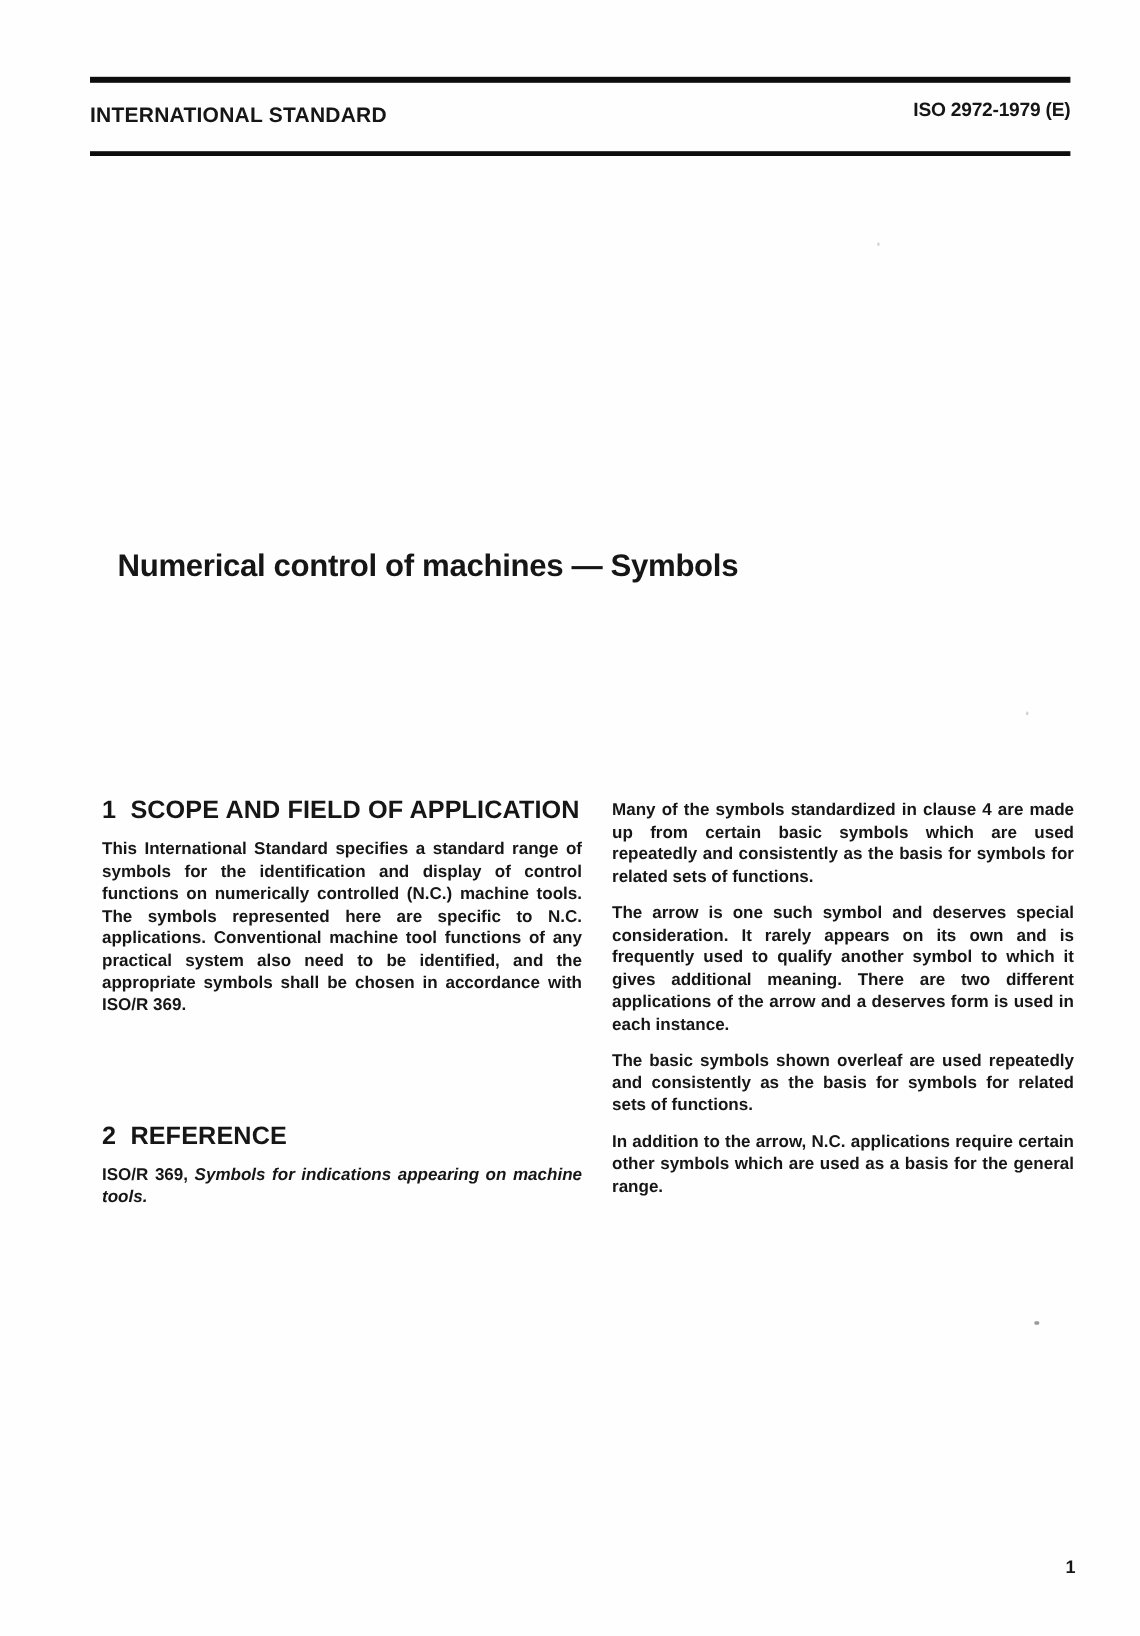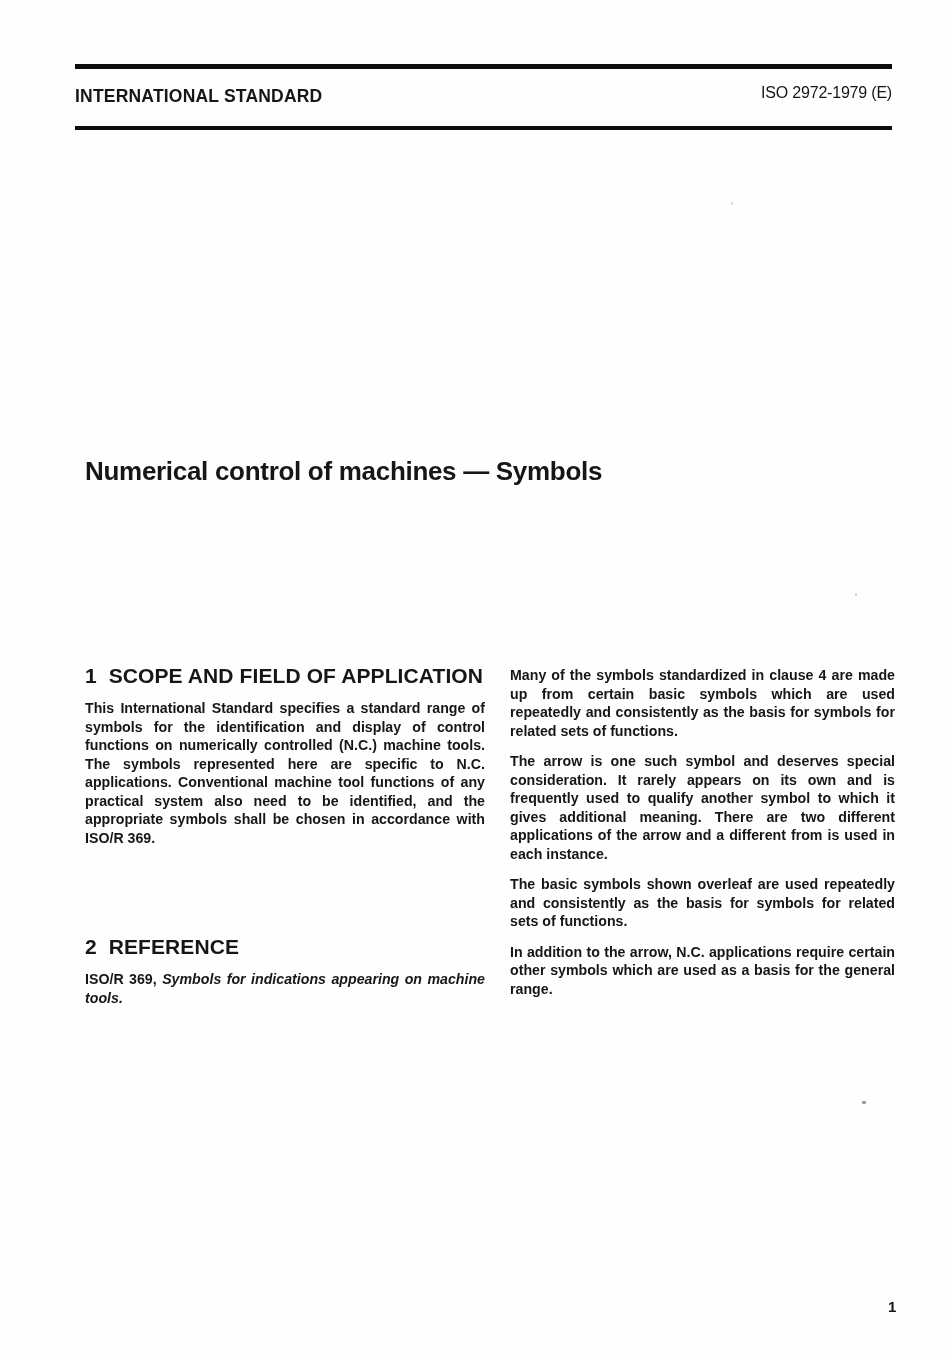--- a/index.html
+++ b/index.html
@@ -35,28 +35,28 @@
     align-items: flex-start;
     gap: 36px;
   }
   .header-left {
     font-size: 17.5px;
     font-weight: bold;
     letter-spacing: 0.2px;
   }
   .header-right {
     font-size: 16px;
-    font-weight: normal;
+    font-weight: bold;
     letter-spacing: -0.2px;
     margin-top: -2px;
   }
 
   .doc-title {
     position: absolute;
-    left: 85px;
+    left: 98px;
     top: 438px;
     font-size: 26px;
     font-weight: bold;
     letter-spacing: -0.3px;
     line-height: 32px;
   }
 
   .col {
     position: absolute;
     top: 666px;
@@ -122,21 +122,21 @@
   <div class="col col-left">
     <h2 class="sec-heading">1  SCOPE AND FIELD OF APPLICATION</h2>
     <p class="body-text">This International Standard specifies a standard range of symbols for the identification and display of control functions on numerically controlled (N.C.) machine tools. The symbols represented here are specific to N.C. applications. Conventional machine tool functions of any practical system also need to be identified, and the appropriate symbols shall be chosen in accordance with ISO/R 369.</p>
 
     <h2 class="sec-heading sec2">2  REFERENCE</h2>
     <p class="body-text ref-para"><span class="ref-prefix">ISO/R 369, </span><span class="ref-title">Symbols for indications appearing on machine tools.</span></p>
   </div>
 
   <div class="col col-right">
     <p class="body-text">Many of the symbols standardized in clause 4 are made up from certain basic symbols which are used repeatedly and consistently as the basis for symbols for related sets of functions.</p>
-    <p class="body-text">The arrow is one such symbol and deserves special consideration. It rarely appears on its own and is frequently used to qualify another symbol to which it gives additional meaning. There are two different applications of the arrow and a different from is used in each instance.</p>
+    <p class="body-text">The arrow is one such symbol and deserves special consideration. It rarely appears on its own and is frequently used to qualify another symbol to which it gives additional meaning. There are two different applications of the arrow and a deserves form is used in each instance.</p>
     <p class="body-text">The basic symbols shown overleaf are used repeatedly and consistently as the basis for symbols for related sets of functions.</p>
     <p class="body-text">In addition to the arrow, N.C. applications require certain other symbols which are used as a basis for the general range.</p>
   </div>
 
   <div class="page-number">1</div>
 
   <div class="speck speck-1"></div>
   <div class="speck speck-2"></div>
   <div class="speck speck-3"></div>
 

